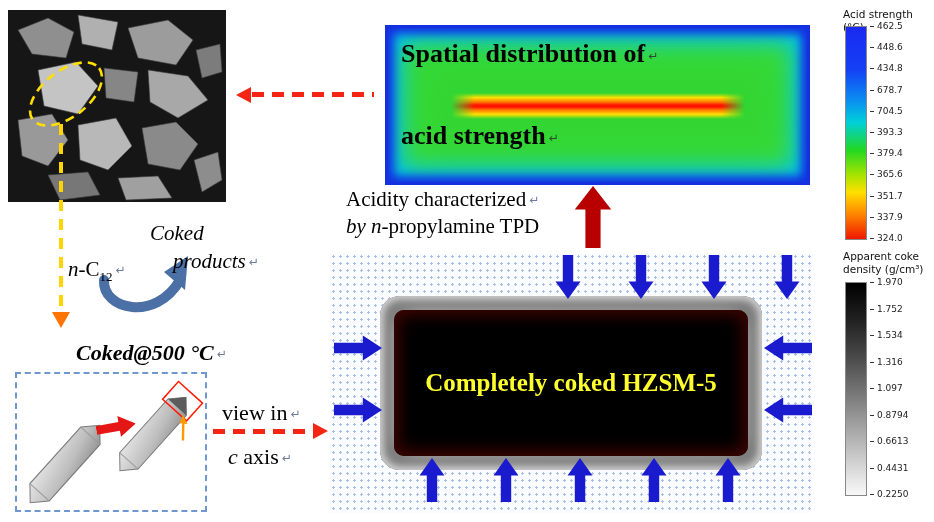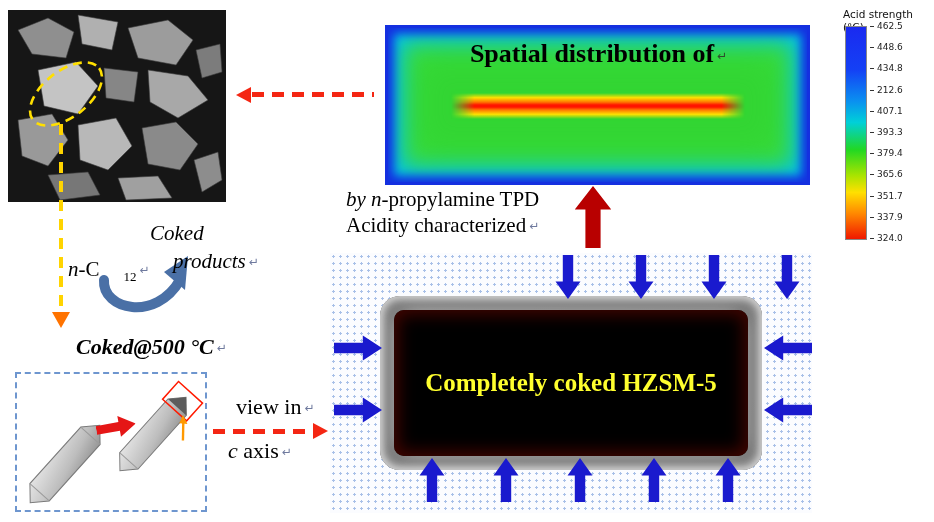--- a/index.html
+++ b/index.html
@@ -27,38 +27,38 @@
 
   
   #heatmap { left:385px; top:25px; width:425px; height:160px; background:#33d633;
              box-shadow: inset 0 0 0 3px #1430e0, inset 0 0 10px 9px #1430e0,
                          inset 0 0 22px 17px #00bff0, inset 0 0 36px 26px rgba(60,225,70,.75); }
   #heat-stripe { left:66px; top:68px; width:294px; height:26px;
     background:linear-gradient(to bottom, rgba(255,242,0,0) 0%, #ffe000 18%, #ff7700 35%,
                #ff1400 46%, #ff1400 54%, #ff7700 65%, #ffe000 82%, rgba(255,242,0,0) 100%);
     -webkit-mask-image:linear-gradient(to right,transparent 0,#000 8%,#000 92%,transparent 100%);
     mask-image:linear-gradient(to right,transparent 0,#000 8%,#000 92%,transparent 100%); }
-  .heat-line { left:1px; width:100%; text-align:center; font-weight:bold; font-size:26px; color:#000; }
+  .heat-line { left:16px; width:100%; text-align:left; font-weight:bold; font-size:26px; color:#000; }
 
   
   .cbar { position:absolute; width:90px; font-family:"DejaVu Sans", sans-serif; }
   .cbar-title { font-size:10.5px; color:#111; line-height:13px; }
   .cbar-strip { position:absolute; left:2px; width:20px; height:212px; border:1px solid #888; }
   #acid-strip { background:linear-gradient(to bottom,#1a2af0 0%, #1440f5 20%, #0a90f0 35%,
                 #00d0d8 45%, #22d822 58%, #a8e400 70%, #ffe000 78%, #ff8800 88%, #f01800 100%); }
   #coke-strip { background:linear-gradient(to bottom,#000 0%, #222 18%, #4a4a4a 35%, #777 52%,
                 #9e9e9e 66%, #c4c4c4 80%, #e4e4e4 92%, #f8f8f8 100%); }
   .cbar-labels { position:absolute; left:27px; width:60px; height:222px; display:flex;
                  flex-direction:column; justify-content:space-between; font-size:9px; color:#222; }
   .cb-label { position:relative; padding-left:7px; line-height:10px; }
   .cb-label::before { content:""; position:absolute; left:0; top:50%; width:4px; height:1px; background:#333; }
 
   
   .txt21 { font-size:21px; line-height:26px; }
-  .txt22 { font-size:22px; line-height:25px; }
+  .txt22 { font-size:22px; line-height:37px; }
 
   
   .ba { position:absolute; background:#1a1ace; }
   .ba-right { width:48px; height:26px; clip-path:polygon(0 30%,60% 30%,60% 2%,100% 50%,60% 98%,60% 70%,0 70%); }
   .ba-left  { width:48px; height:26px; clip-path:polygon(100% 30%,40% 30%,40% 2%,0 50%,40% 98%,40% 70%,100% 70%); }
   .ba-down  { width:26px; height:44px; clip-path:polygon(30% 0,30% 60%,2% 60%,50% 100%,98% 60%,70% 60%,70% 0); }
   .ba-up    { width:26px; height:44px; clip-path:polygon(30% 100%,30% 40%,2% 40%,50% 0,98% 40%,70% 40%,70% 100%); }
   #red-up-arrow { position:absolute; left:574px; top:186px; width:38px; height:62px; background:#b80000;
                   clip-path:polygon(30% 100%,30% 38%,2% 38%,50% 0,98% 38%,70% 38%,70% 100%); }
   #red-crystal-arrow { position:absolute; left:96px; top:416px; width:40px; height:22px; background:#e51616;
@@ -105,53 +105,54 @@
 
   <div class="tri-left" style="left:236px; top:87px;"></div>
   <div class="dash-h" style="left:252px; top:92px; width:122px;"></div>
 
   <div id="yellow-line" class="abs"></div>
   <div id="orange-head" class="abs"></div>
 
   <div id="heatmap" class="abs">
     <div id="heat-stripe" class="abs"></div>
     <div class="heat-line abs" style="top:14px;"><span>Spatial distribution of</span><span class="rmark" style="color:#2e4a2e">↵</span></div>
+    <div class="heat-line abs" style="top:96px;"><span>acid strength</span><span class="rmark" style="color:#2e4a2e">↵</span></div>
   </div>
 
   <div class="cbar" style="left:843px; top:8px;">
     <div class="cbar-title">Acid strength (°C)</div>
     <div id="acid-strip" class="cbar-strip" style="top:18px;"></div>
     <div class="cbar-labels" style="top:13px;">
       <div class="cb-label">462.5</div>
       <div class="cb-label">448.6</div>
       <div class="cb-label">434.8</div>
-      <div class="cb-label">212.6</div>
-      <div class="cb-label">407.1</div>
+      <div class="cb-label">678.7</div>
+      <div class="cb-label">704.5</div>
       <div class="cb-label">393.3</div>
       <div class="cb-label">379.4</div>
       <div class="cb-label">365.6</div>
       <div class="cb-label">351.7</div>
       <div class="cb-label">337.9</div>
       <div class="cb-label">324.0</div>
     </div>
   </div>
 
   <div class="abs st txt21" style="left:346px; top:186px;">
+    <div><span>Acidity characterized</span><span class="rmark">↵</span></div>
     <div><i>by n</i><span>-propylamine TPD</span></div>
-    <div><span>Acidity characterized</span><span class="rmark">↵</span></div>
   </div>
   <div id="red-up-arrow"></div>
 
   <svg class="abs" style="left:96px; top:230px;" width="108" height="92" viewBox="0 0 108 92">
     <path d="M 8 50 C 6 80, 60 92, 84 50" fill="none" stroke="#4a70a6" stroke-width="10" stroke-linecap="round"></path>
     <polygon points="92,26 68,42 89,60" fill="#4a70a6"></polygon>
   </svg>
   <div class="abs st txt21" style="left:150px; top:220px; font-style:italic;"><span>Coked</span></div>
   <div class="abs st txt21" style="left:136px; top:248px; font-style:italic;margin-left:37px;"><span>products</span><span class="rmark">↵</span></div>
-  <div class="abs st txt21" style="left:68px; top:256px;"><i>n</i><span>-C</span><sub style="font-size:13px;padding-left:24px;">12</sub><span class="rmark">↵</span></div>
+  <div class="abs st txt21" style="left:68px; top:256px;"><i>n</i><span>-C</span><sub style="font-size:13px;">12</sub><span class="rmark">↵</span></div>
   <div class="abs st txt22" style="left:76px; top:334px; font-weight:bold; font-style:italic;"><span>Coked@500 °C</span><span class="rmark">↵</span></div>
 
   <div id="dotted-box" class="abs"></div>
 
   <div id="coked-frame" class="abs">
     <div id="coked-inner">
       <span id="coked-label">Completely coked HZSM-5</span>
     </div>
   </div>
 
@@ -162,20 +163,36 @@
   <div class="ba ba-up" style="left:419px; top:458px;"></div>
   <div class="ba ba-up" style="left:493px; top:458px;"></div>
   <div class="ba ba-up" style="left:567px; top:458px;"></div>
   <div class="ba ba-up" style="left:641px; top:458px;"></div>
   <div class="ba ba-up" style="left:715px; top:458px;"></div>
   <div class="ba ba-right" style="left:334px; top:335px;"></div>
   <div class="ba ba-right" style="left:334px; top:397px;"></div>
   <div class="ba ba-left" style="left:764px; top:335px;"></div>
   <div class="ba ba-left" style="left:764px; top:397px;"></div>
 
+  <div class="cbar" style="left:843px; top:250px;">
+    <div class="cbar-title">Apparent coke</div>
+    <div class="cbar-title">density (g/cm³)</div>
+    <div id="coke-strip" class="cbar-strip" style="top:32px;"></div>
+    <div class="cbar-labels" style="top:27px;">
+      <div class="cb-label">1.970</div>
+      <div class="cb-label">1.752</div>
+      <div class="cb-label">1.534</div>
+      <div class="cb-label">1.316</div>
+      <div class="cb-label">1.097</div>
+      <div class="cb-label">0.8794</div>
+      <div class="cb-label">0.6613</div>
+      <div class="cb-label">0.4431</div>
+      <div class="cb-label">0.2250</div>
+    </div>
+  </div>
 
   <div id="crystal-box" class="abs">
     <svg width="188" height="136" viewBox="0 0 188 136">
       <defs>
         <linearGradient id="gcr" x1="0" y1="0" x2="1" y2="1">
           <stop offset="0" stop-color="#e9e9e9"></stop>
           <stop offset="0.6" stop-color="#bdbdbd"></stop>
           <stop offset="1" stop-color="#8f8f8f"></stop>
         </linearGradient>
       </defs>
@@ -189,18 +206,18 @@
         <line x1="-38" y1="-13" x2="-38" y2="13" stroke="#9a9a9a" stroke-width="1"></line>
         <polygon points="38,-13 52,0 38,13" fill="#5c5c5c"></polygon>
         <rect x="34" y="-17" width="25" height="34" fill="none" stroke="#ff1a00" stroke-width="1.6"></rect>
         <path d="M 16 28 L 31 15" stroke="#ff9900" stroke-width="2.5" fill="none"></path>
         <polygon points="36,10 27,13 32,20" fill="#ff9900"></polygon>
       </g>
     </svg>
   </div>
   <div id="red-crystal-arrow"></div>
 
-  <div class="abs st txt22" style="left:236px; top:394px;"><span>view in</span><span class="rmark">↵</span></div>
+  <div class="abs st txt22" style="left:222px; top:394px;"><span>view in</span><span class="rmark">↵</span></div>
   <div class="dash-h" style="left:213px; top:429px; width:100px;"></div>
   <div class="tri-right" style="left:313px; top:423px;"></div>
   <div class="abs st txt22" style="left:228px; top:438px;"><i>c</i><span> axis</span><span class="rmark">↵</span></div>
 
 </div>
 
 </body></html>

